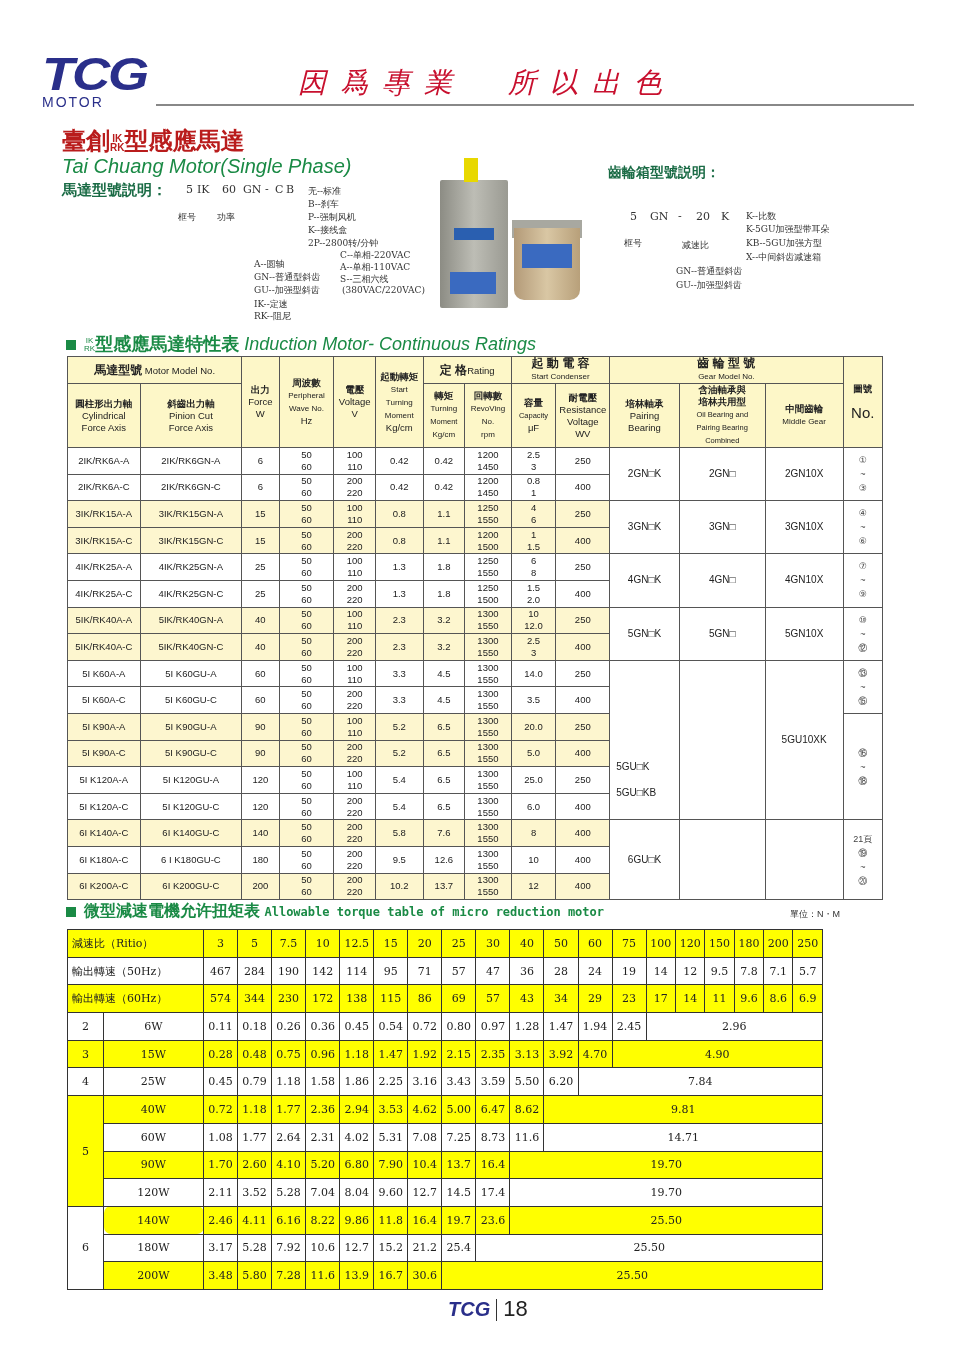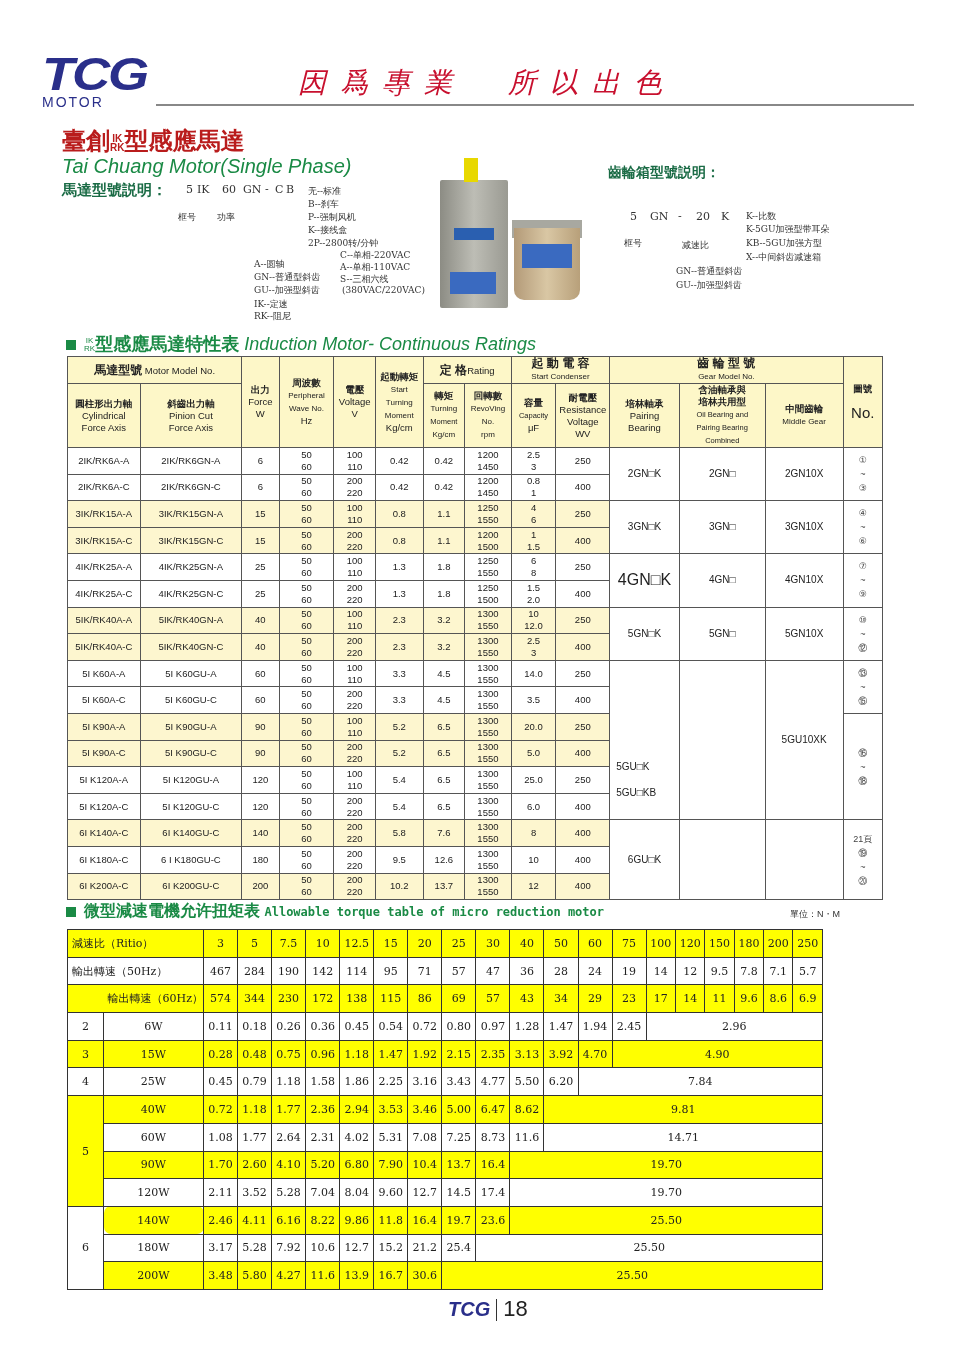--- a/index.html
+++ b/index.html
@@ -223,21 +223,21 @@
         <td class="c">4IK/RK25A-A</td>
         <td class="c">4IK/RK25GN-A</td>
         <td class="c">25</td>
         <td class="c"><span>50</span><br><span>60</span></td>
         <td class="c"><span>100</span><br><span>110</span></td>
         <td class="c">1.3</td>
         <td class="c">1.8</td>
         <td class="c"><span>1250</span><br><span>1550</span></td>
         <td class="c"><span>6</span><br><span>8</span></td>
         <td class="c">250</td>
-        <td class="g" rowspan="2" style="white-space: pre-line; font-size: 16px;">4GN□K</td>
+        <td class="g" rowspan="2" style="white-space: pre-line; font-size: 10px;">4GN□K</td>
         <td class="g" rowspan="2" style="white-space: pre-line; font-size: 10px;">4GN□</td>
         <td class="g" rowspan="2" style="white-space: pre-line; font-size: 10px;">4GN10X</td>
         <td class="g" rowspan="2" style="font-size: 9px; line-height: 14px; color: rgb(68, 68, 68);">⑦<br>~<br>⑨</td>
       </tr>
       <tr class="w" style="height: 26.6px;">
         <td class="c">4IK/RK25A-C</td>
         <td class="c">4IK/RK25GN-C</td>
         <td class="c">25</td>
         <td class="c"><span>50</span><br><span>60</span></td>
         <td class="c"><span>200</span><br><span>220</span></td>
@@ -441,21 +441,21 @@
         <td>24</td>
         <td>19</td>
         <td>14</td>
         <td>12</td>
         <td>9.5</td>
         <td>7.8</td>
         <td>7.1</td>
         <td>5.7</td>
       </tr>
       <tr class="yl">
-        <td colspan="2" style="width: 136px; text-align: right; padding-left: 4px;">輸出轉速（60Hz）</td>
+        <td colspan="2" style="width: 136px; text-align: left; padding-left: 4px;">輸出轉速（60Hz）</td>
         <td>574</td>
         <td>344</td>
         <td>230</td>
         <td>172</td>
         <td>138</td>
         <td>115</td>
         <td>86</td>
         <td>69</td>
         <td>57</td>
         <td>43</td>
@@ -508,35 +508,35 @@
         <td rowspan="1" class="wh" style="width: 36px;">4</td>
         <td style="width: 100px;">25W</td>
         <td>0.45</td>
         <td>0.79</td>
         <td>1.18</td>
         <td>1.58</td>
         <td>1.86</td>
         <td>2.25</td>
         <td>3.16</td>
         <td>3.43</td>
-        <td>4.77</td>
+        <td>3.59</td>
         <td>5.50</td>
         <td>6.20</td>
         <td colspan="8">7.84</td>
       </tr>
       <tr class="yl">
         <td rowspan="4" class="yl" style="width: 36px;">5</td>
         <td style="width: 100px;">40W</td>
         <td>0.72</td>
         <td>1.18</td>
         <td>1.77</td>
         <td>2.36</td>
         <td>2.94</td>
         <td>3.53</td>
-        <td>3.46</td>
+        <td>4.62</td>
         <td>5.00</td>
         <td>6.47</td>
         <td>8.62</td>
         <td colspan="9">9.81</td>
       </tr>
       <tr class="wh">
         <td style="width: 100px;">60W</td>
         <td>1.08</td>
         <td>1.77</td>
         <td>2.64</td>
@@ -598,21 +598,21 @@
         <td>12.7</td>
         <td>15.2</td>
         <td>21.2</td>
         <td>25.4</td>
         <td colspan="11">25.50</td>
       </tr>
       <tr class="yl">
         <td style="width: 100px;">200W</td>
         <td>3.48</td>
         <td>5.80</td>
-        <td>4.27</td>
+        <td>7.28</td>
         <td>11.6</td>
         <td>13.9</td>
         <td>16.7</td>
         <td>30.6</td>
         <td colspan="12">25.50</td>
       </tr>
     </tbody>
 </table>
 
 <div class="footer">

